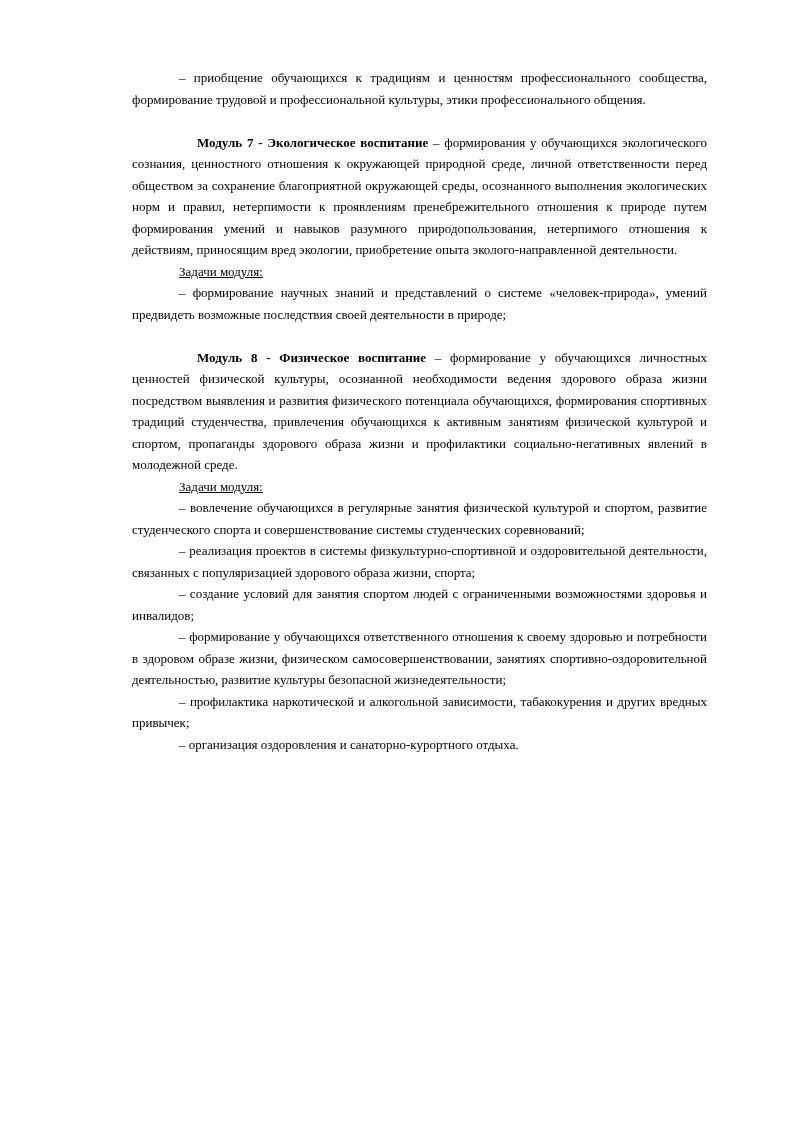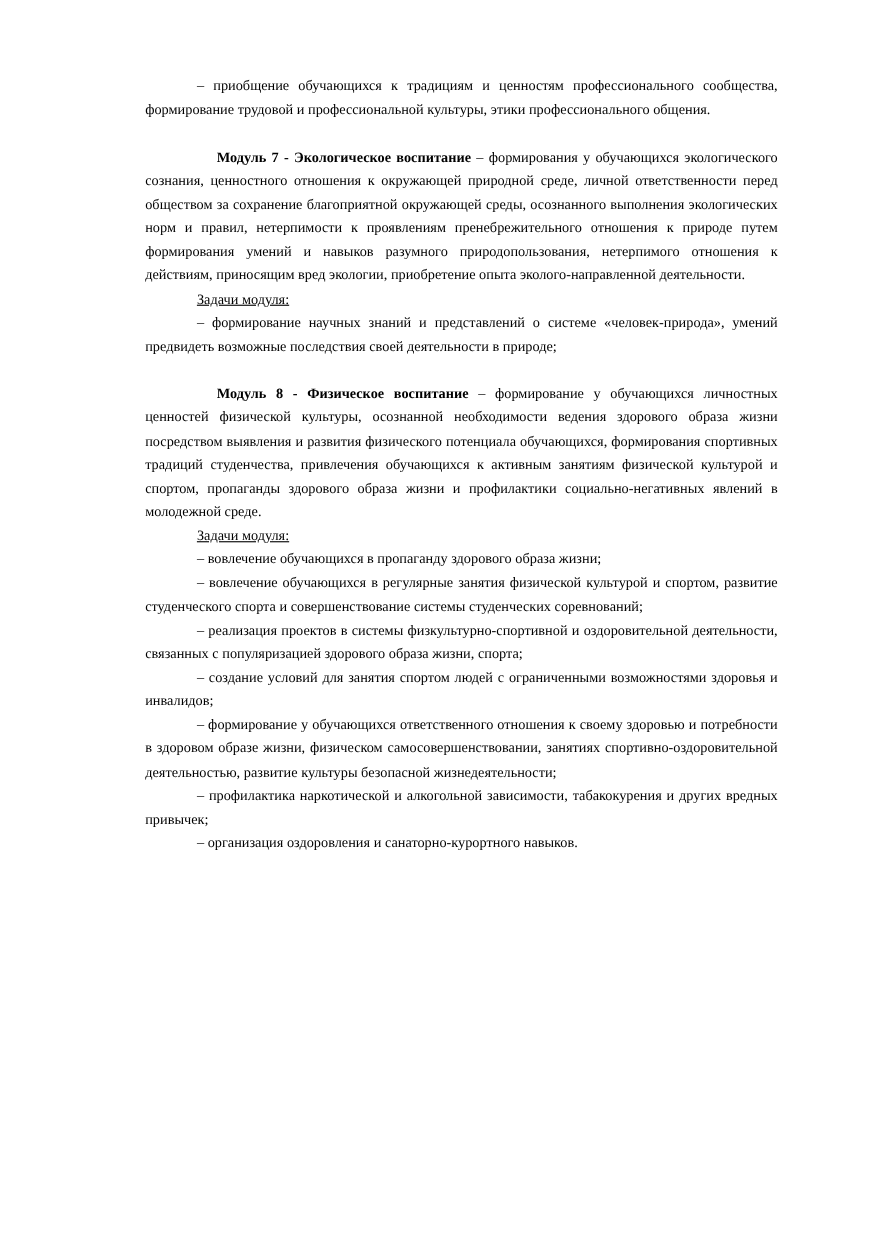--- a/index.html
+++ b/index.html
@@ -44,21 +44,20 @@
 <div class="page">
   <div>
       <p class="para body">– приобщение обучающихся к традициям и ценностям профессионального сообщества, формирование трудовой и профессиональной культуры, этики профессионального общения.</p>
       <p class="para spacer">&nbsp;</p>
       <p class="para body"><span class="module-heading">Модуль 7 - Экологическое воспитание</span> – формирования у обучающихся экологического сознания, ценностного отношения к окружающей природной среде, личной ответственности перед обществом за сохранение благоприятной окружающей среды, осознанного выполнения экологических норм и правил, нетерпимости к проявлениям пренебрежительного отношения к природе путем формирования умений и навыков разумного природопользования, нетерпимого отношения к действиям, приносящим вред экологии, приобретение опыта эколого-направленной деятельности.</p>
       <p class="para tasks"><span class="tasks-label">Задачи модуля:</span></p>
       <p class="para body">– формирование научных знаний и представлений о системе «человек-природа», умений предвидеть возможные последствия своей деятельности в природе;</p>
       <p class="para spacer">&nbsp;</p>
       <p class="para body"><span class="module-heading">Модуль 8 - Физическое воспитание</span> – формирование у обучающихся личностных ценностей физической культуры, осознанной необходимости ведения здорового образа жизни посредством выявления и развития физического потенциала обучающихся, формирования спортивных традиций студенчества, привлечения обучающихся к активным занятиям физической культурой и спортом, пропаганды здорового образа жизни и профилактики социально-негативных явлений в молодежной среде.</p>
       <p class="para tasks"><span class="tasks-label">Задачи модуля:</span></p>
-      <p class="para body">– вовлечение обучающихся в пропаганду здорового образа жизни;</p>
       <p class="para body">– вовлечение обучающихся в регулярные занятия физической культурой и спортом, развитие студенческого спорта и совершенствование системы студенческих соревнований;</p>
       <p class="para body">– реализация проектов в системы физкультурно-спортивной и оздоровительной деятельности, связанных с популяризацией здорового образа жизни, спорта;</p>
       <p class="para body">– создание условий для занятия спортом людей с ограниченными возможностями здоровья и инвалидов;</p>
       <p class="para body">– формирование у обучающихся ответственного отношения к своему здоровью и потребности в здоровом образе жизни, физическом самосовершенствовании, занятиях спортивно-оздоровительной деятельностью, развитие культуры безопасной жизнедеятельности;</p>
       <p class="para body">– профилактика наркотической и алкогольной зависимости, табакокурения и других вредных привычек;</p>
-      <p class="para body">– организация оздоровления и санаторно-курортного навыков.</p>
+      <p class="para body">– организация оздоровления и санаторно-курортного отдыха.</p>
     </div>
 </div>
 
 </body></html>

